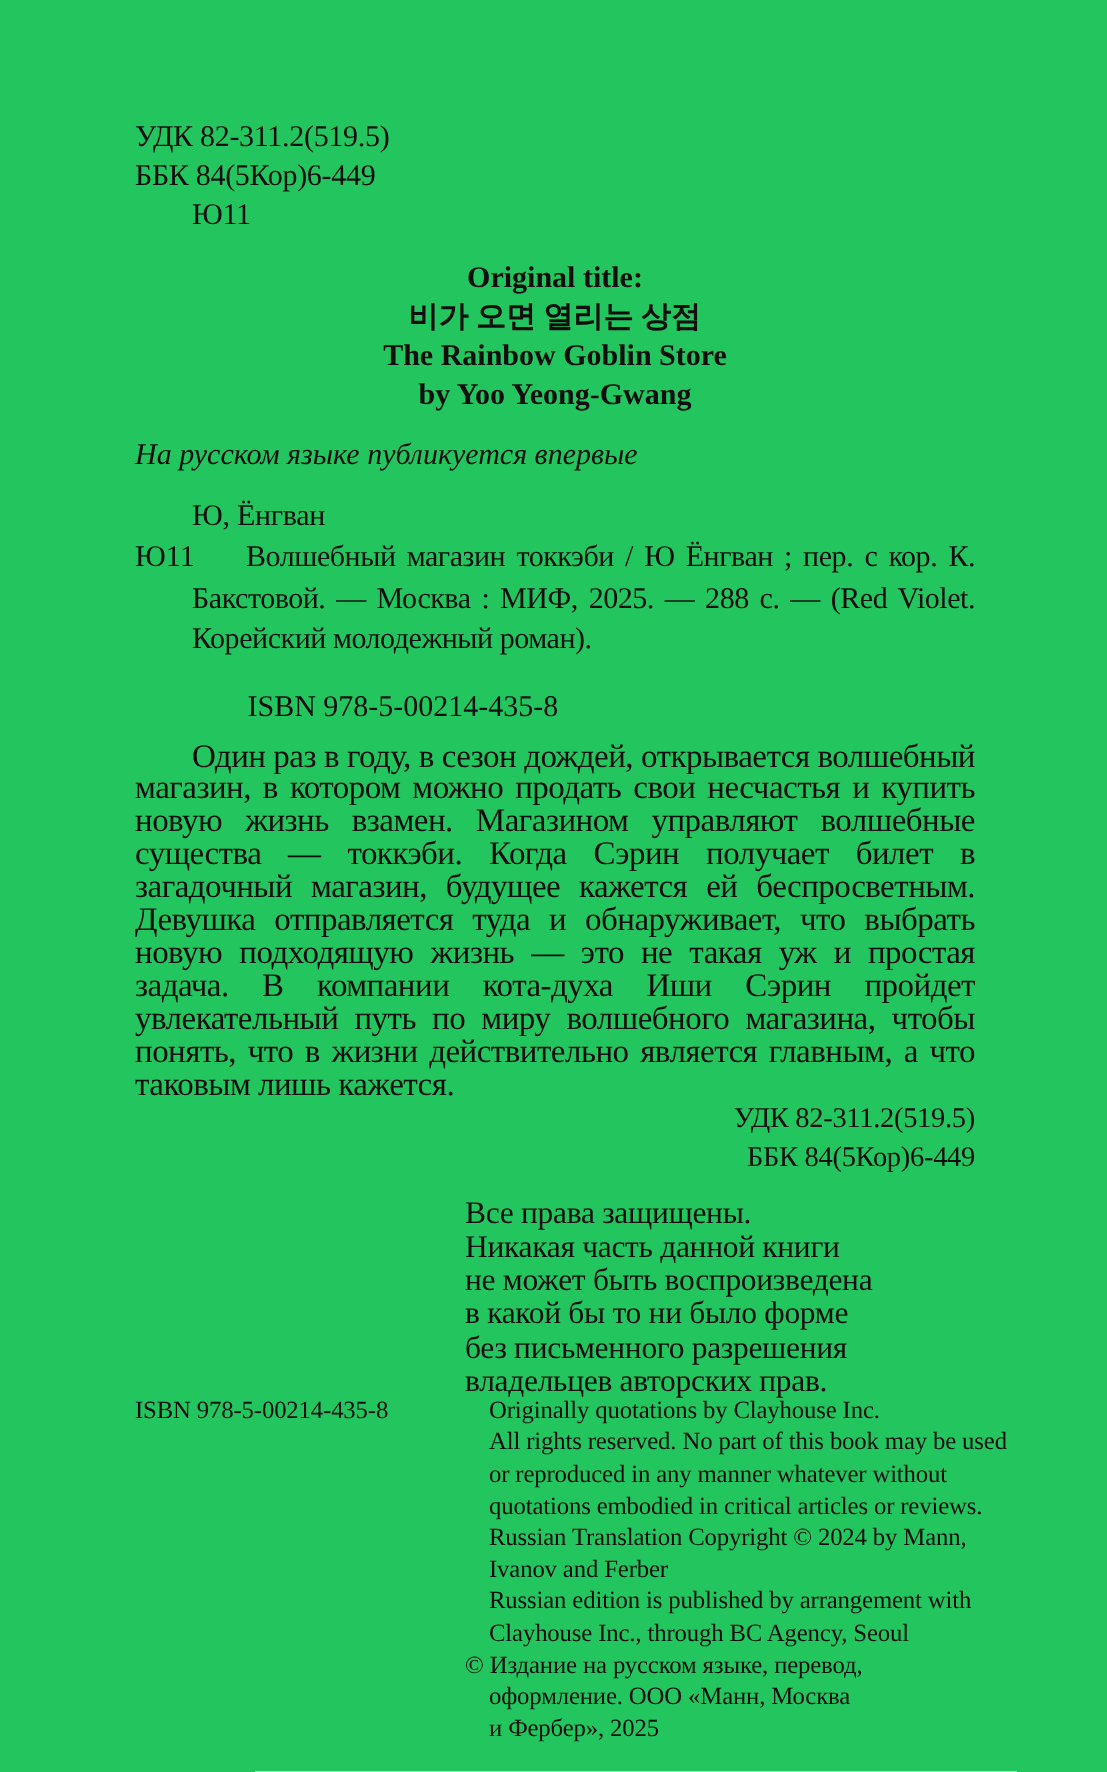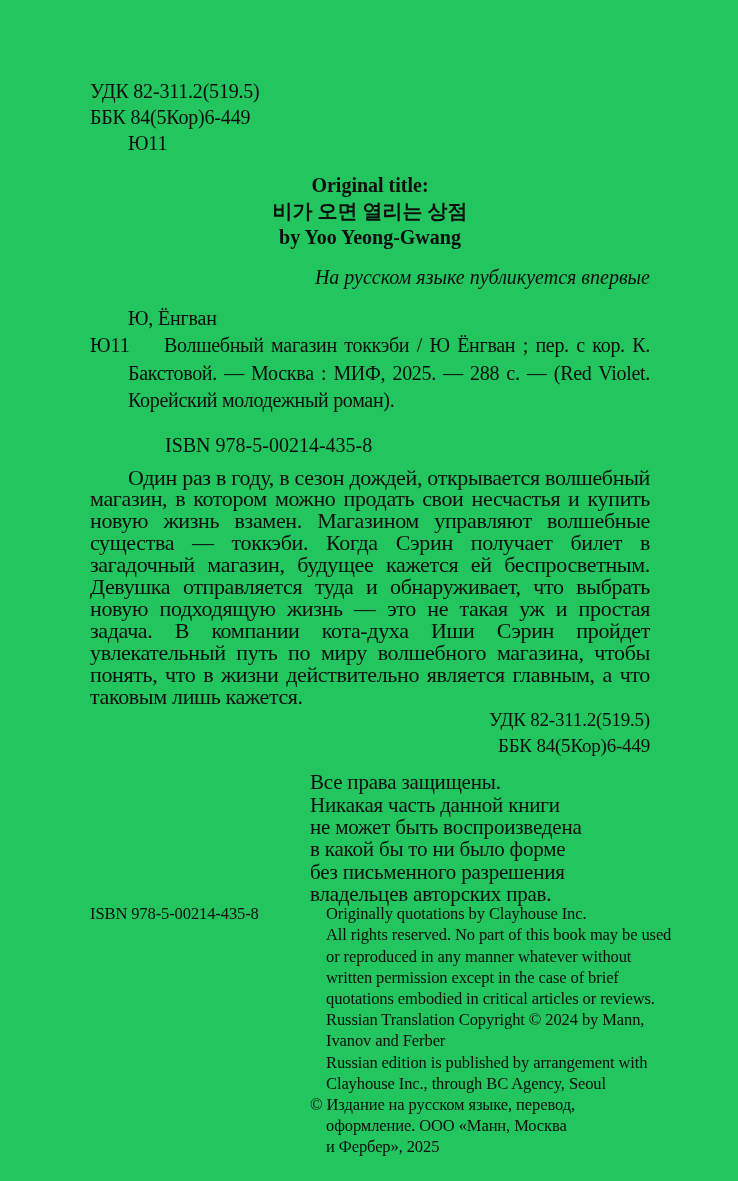--- a/index.html
+++ b/index.html
@@ -4,21 +4,21 @@
 <style>
   html,body{margin:0;padding:0;background:#ffffff;}
   .page{
     width:738px;height:1181px;background:#22c55e;color:#0e0e0e;
     font-family:"Liberation Serif", serif;position:relative;overflow:hidden;
   }
   .content{padding:78px 88px 0 90px;}
   .top-codes{font-size:20px;line-height:26px;letter-spacing:-0.2px;}
   .indent38{margin-left:38px;}
   .title-block{margin-top:16px;text-align:center;font-weight:bold;font-size:20px;line-height:26px;}
-  .first-pub{margin-top:14px;text-align:right;font-style:italic;font-size:20px;line-height:26px;}
+  .first-pub{margin-top:14px;text-align:left;font-style:italic;font-size:20px;line-height:26px;}
   .author-heading{margin-top:15px;margin-left:38px;font-weight:normal;font-size:20px;line-height:27px;letter-spacing:-0.2px;}
   .record{position:relative;font-size:20px;line-height:27.5px;}
   .record-sign{position:absolute;left:0;top:0;}
   .record-text{margin-left:38px;text-indent:36px;text-align:justify;letter-spacing:-0.3px;}
   .isbn-main{margin-top:17px;margin-left:75px;font-size:20px;line-height:26px;}
   .annotation{margin-top:9px;font-size:22px;line-height:21.9px;text-align:justify;text-indent:38px;letter-spacing:-0.35px;}
   .bottom-codes{text-align:right;font-size:19px;line-height:26px;letter-spacing:-0.2px;}
   .rights{margin-top:12px;margin-left:220px;font-size:21px;line-height:22.3px;letter-spacing:-0.2px;}
   .imprint{position:relative;margin-top:-2px;font-size:16.5px;line-height:21.2px;letter-spacing:-0.1px;}
   .imprint-isbn{position:absolute;left:0;top:0;}
@@ -35,20 +35,21 @@
 
     <div class="top-codes">
       <div>УДК 82-311.2(519.5)</div>
       <div>ББК 84(5Кор)6-449</div>
       <div class="indent38">Ю11</div>
     </div>
 
     <div class="title-block">
       <div>Original title:</div>
       <div>비가 오면 열리는 상점</div>
+      <div>The Rainbow Goblin Store</div>
       <div>by Yoo Yeong-Gwang</div>
     </div>
 
     <div class="first-pub">На русском языке публикуется впервые</div>
 
     <div>
       <div class="author-heading">Ю, Ёнгван</div>
       <div class="record">
         <span class="record-sign">Ю11</span>
         <div class="record-text">Волшебный магазин токкэби / Ю Ёнгван ; пер. с кор. К. Бакстовой. — Москва : МИФ, 2025. — 288 с. — (Red Violet. Корейский молодежный роман).</div>
@@ -65,21 +66,20 @@
     </div>
 
     <div class="rights">Все права защищены.<br>Никакая часть данной книги<br>не может быть воспроизведена<br>в какой бы то ни было форме<br>без письменного разрешения<br>владельцев авторских прав.</div>
 
     <div class="imprint">
       <div class="imprint-isbn">ISBN 978-5-00214-435-8</div>
       <div class="imprint-col">
         <div class="il cont">Originally quotations by Clayhouse Inc.</div>
         <div class="il cont">All rights reserved. No part of this book may be used</div>
         <div class="il cont">or reproduced in any manner whatever without</div>
-        <div class="il cont">written permission except in the case of brief</div>
         <div class="il cont">quotations embodied in critical articles or reviews.</div>
         <div class="il cont">Russian Translation Copyright © 2024 by Mann,</div>
         <div class="il cont">Ivanov and Ferber</div>
         <div class="il cont">Russian edition is published by arrangement with</div>
         <div class="il cont">Clayhouse Inc., through BC Agency, Seoul</div>
         <div class="il">© Издание на русском языке, перевод,</div>
         <div class="il cont">оформление. ООО «Манн, Москва</div>
         <div class="il cont">и Фербер», 2025</div>
       </div>
     </div>

